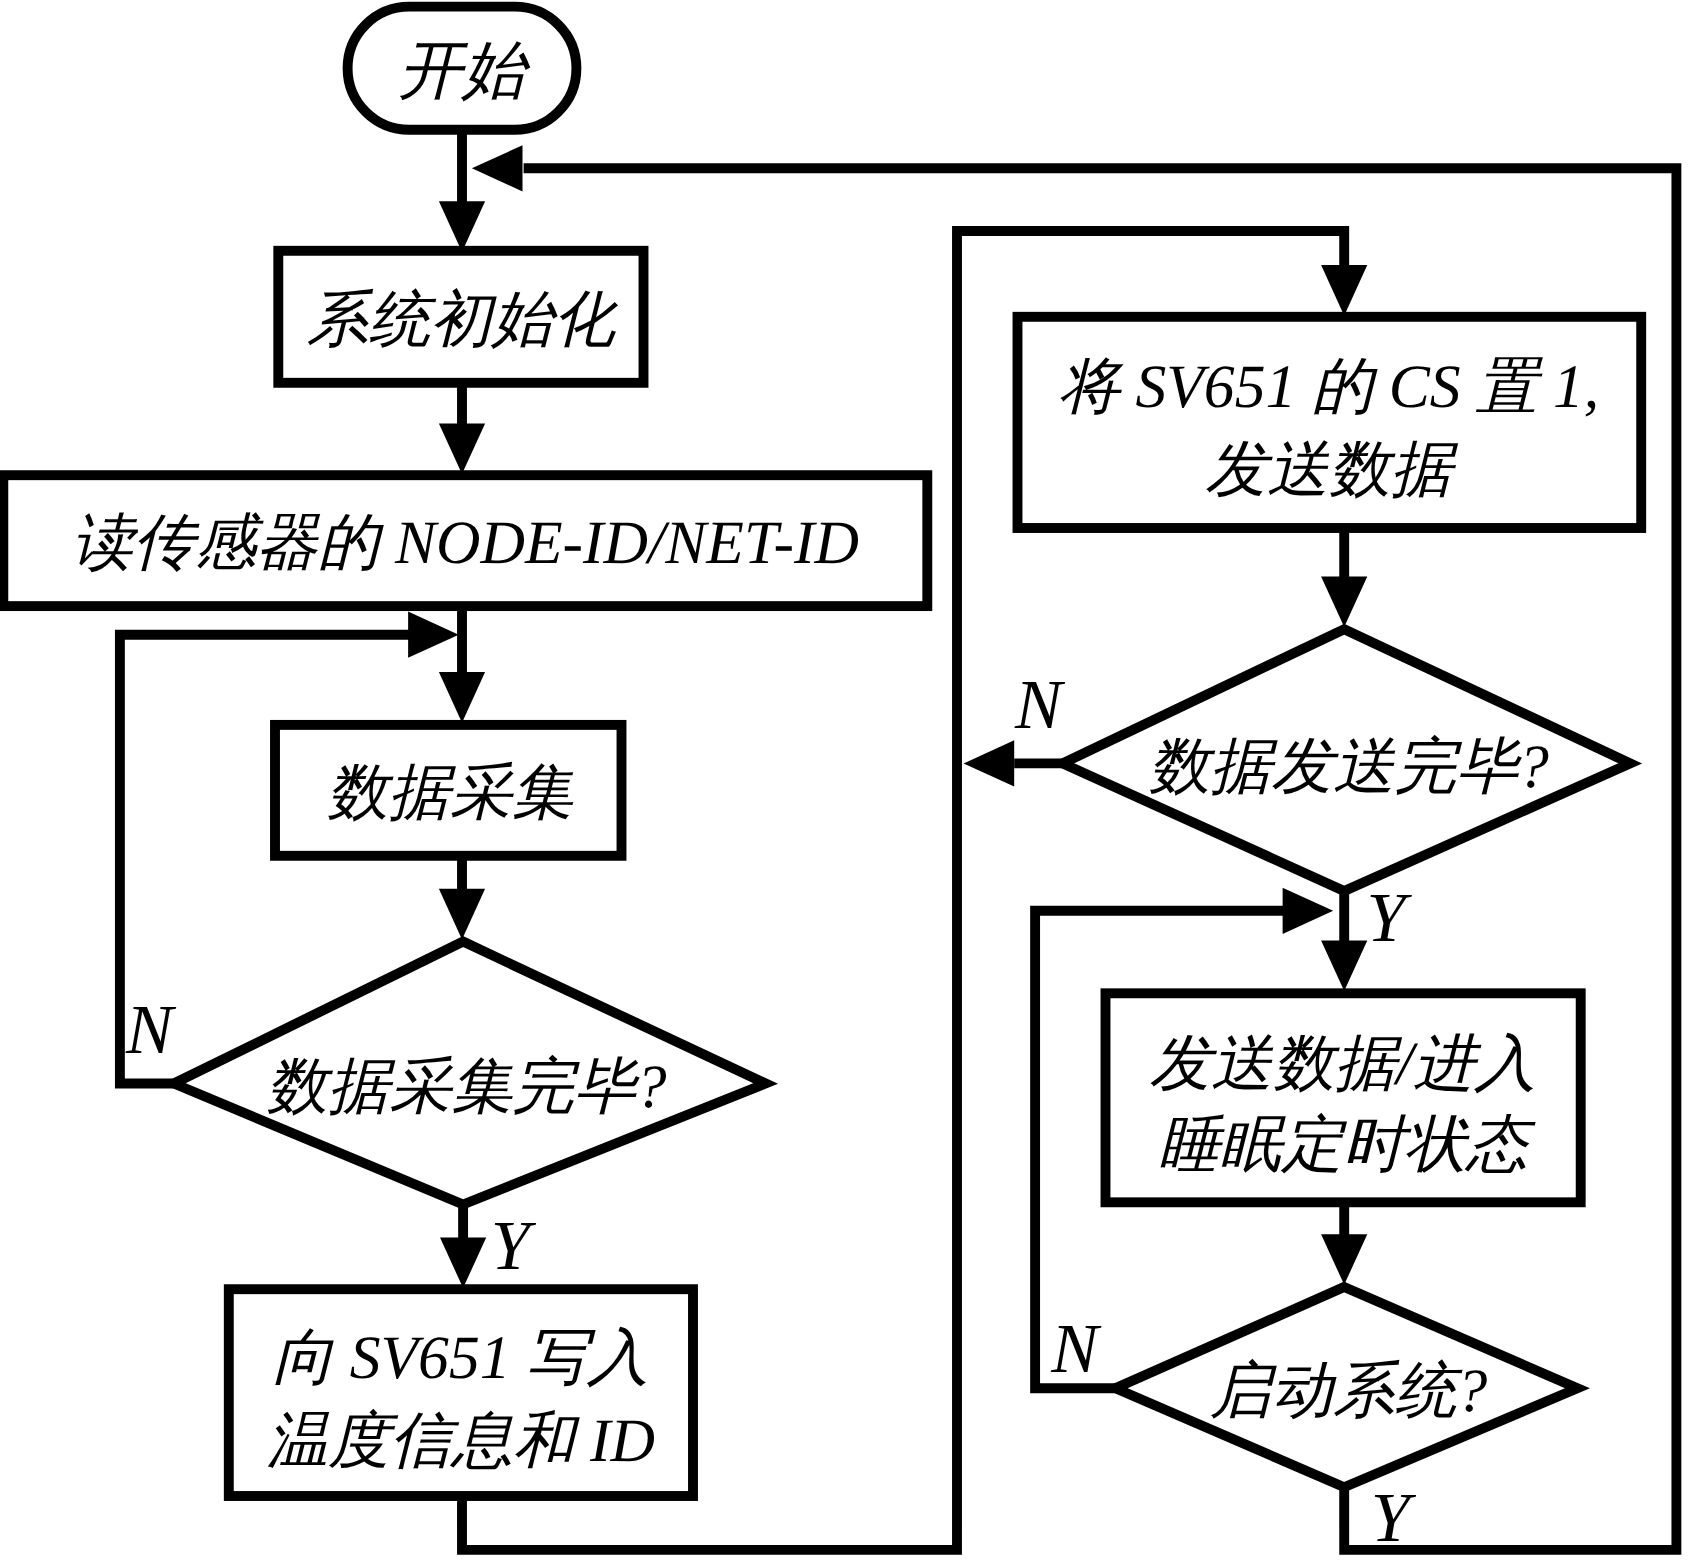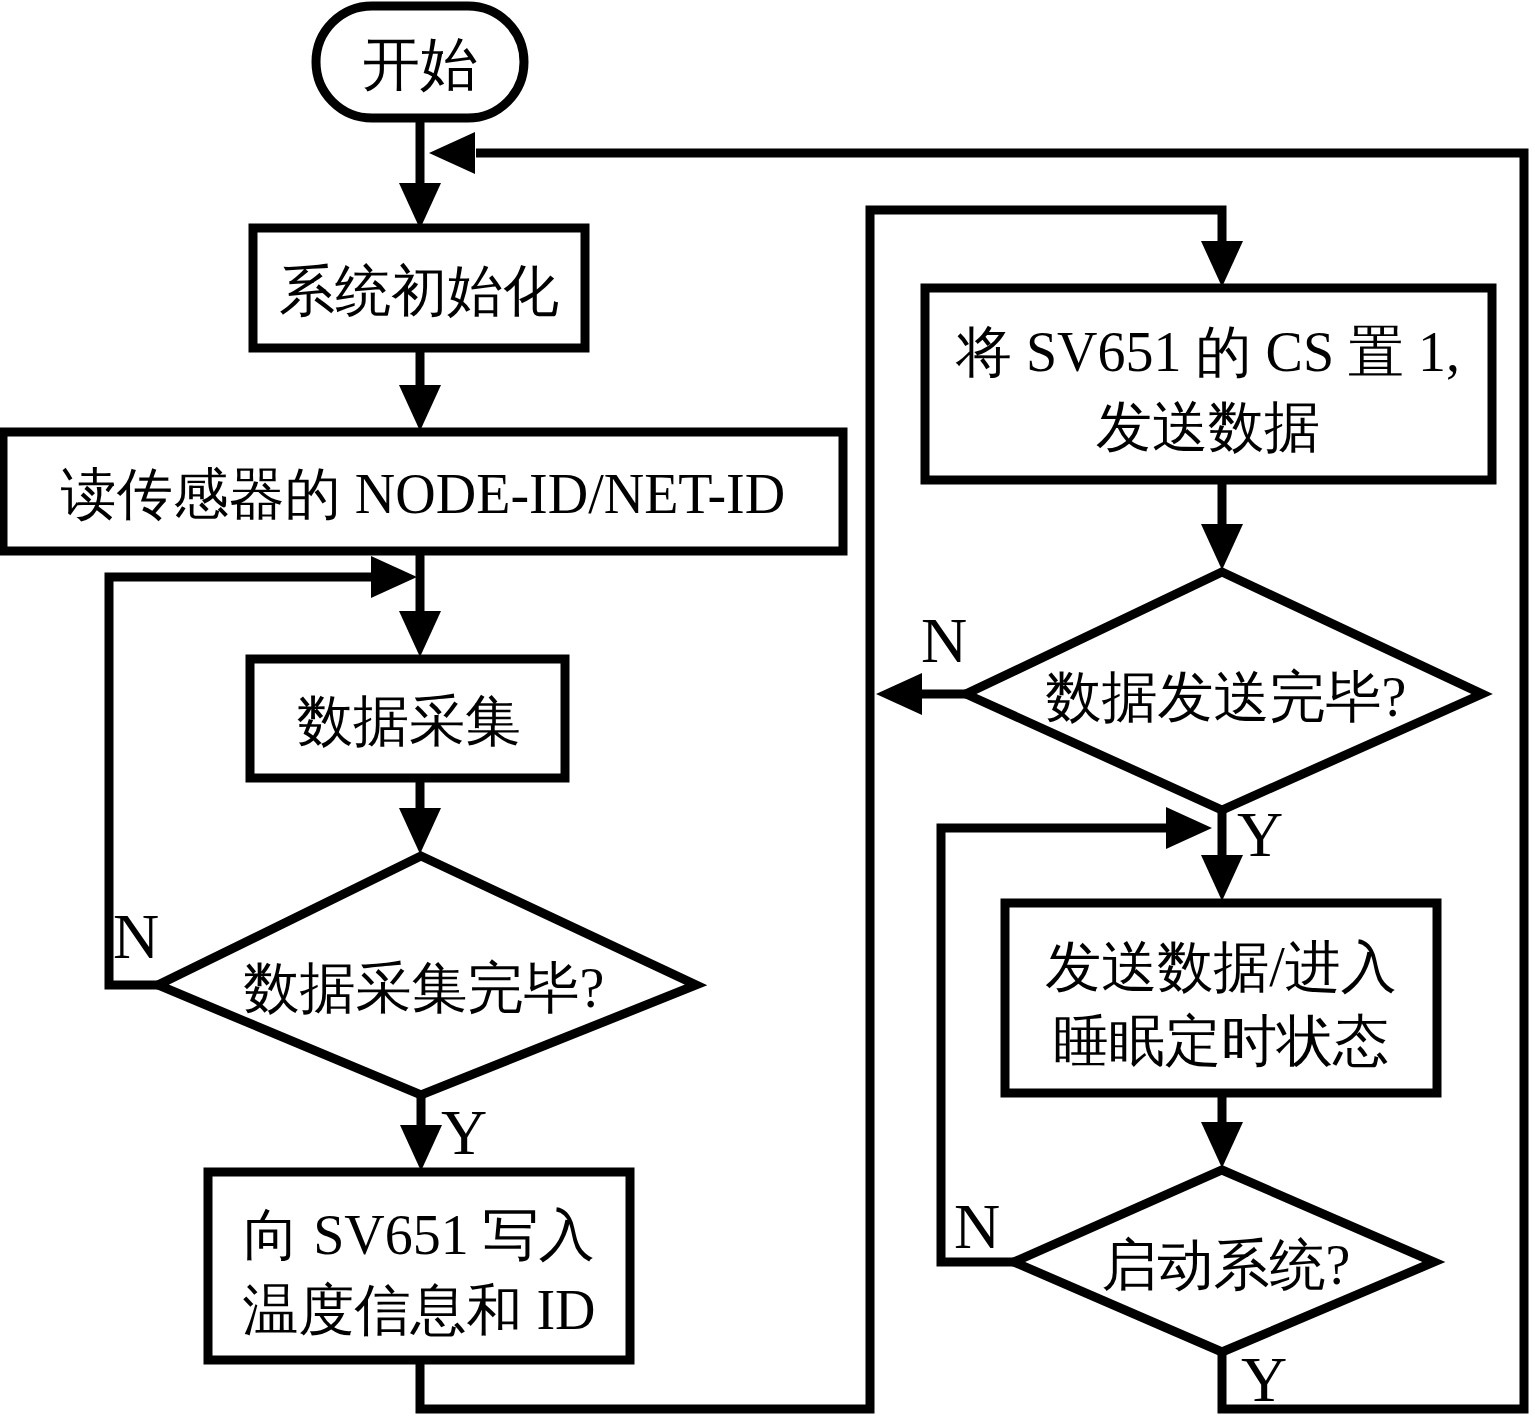--- a/index.html
+++ b/index.html
@@ -6,20 +6,21 @@
     margin: 0;
     padding: 0;
     background: #ffffff;
   }
   .canvas-wrap {
     width: 1224px;
     height: 1418px;
     background: #ffffff;
     position: relative;
     font-family: "Liberation Serif", "DejaVu Serif", serif;
+    font-style: italic;
   }
   svg { display: block; }
   .shape {
     fill: #ffffff;
     stroke: #000000;
     stroke-width: 9;
   }
   .conn {
     fill: none;
     stroke: #000000;

